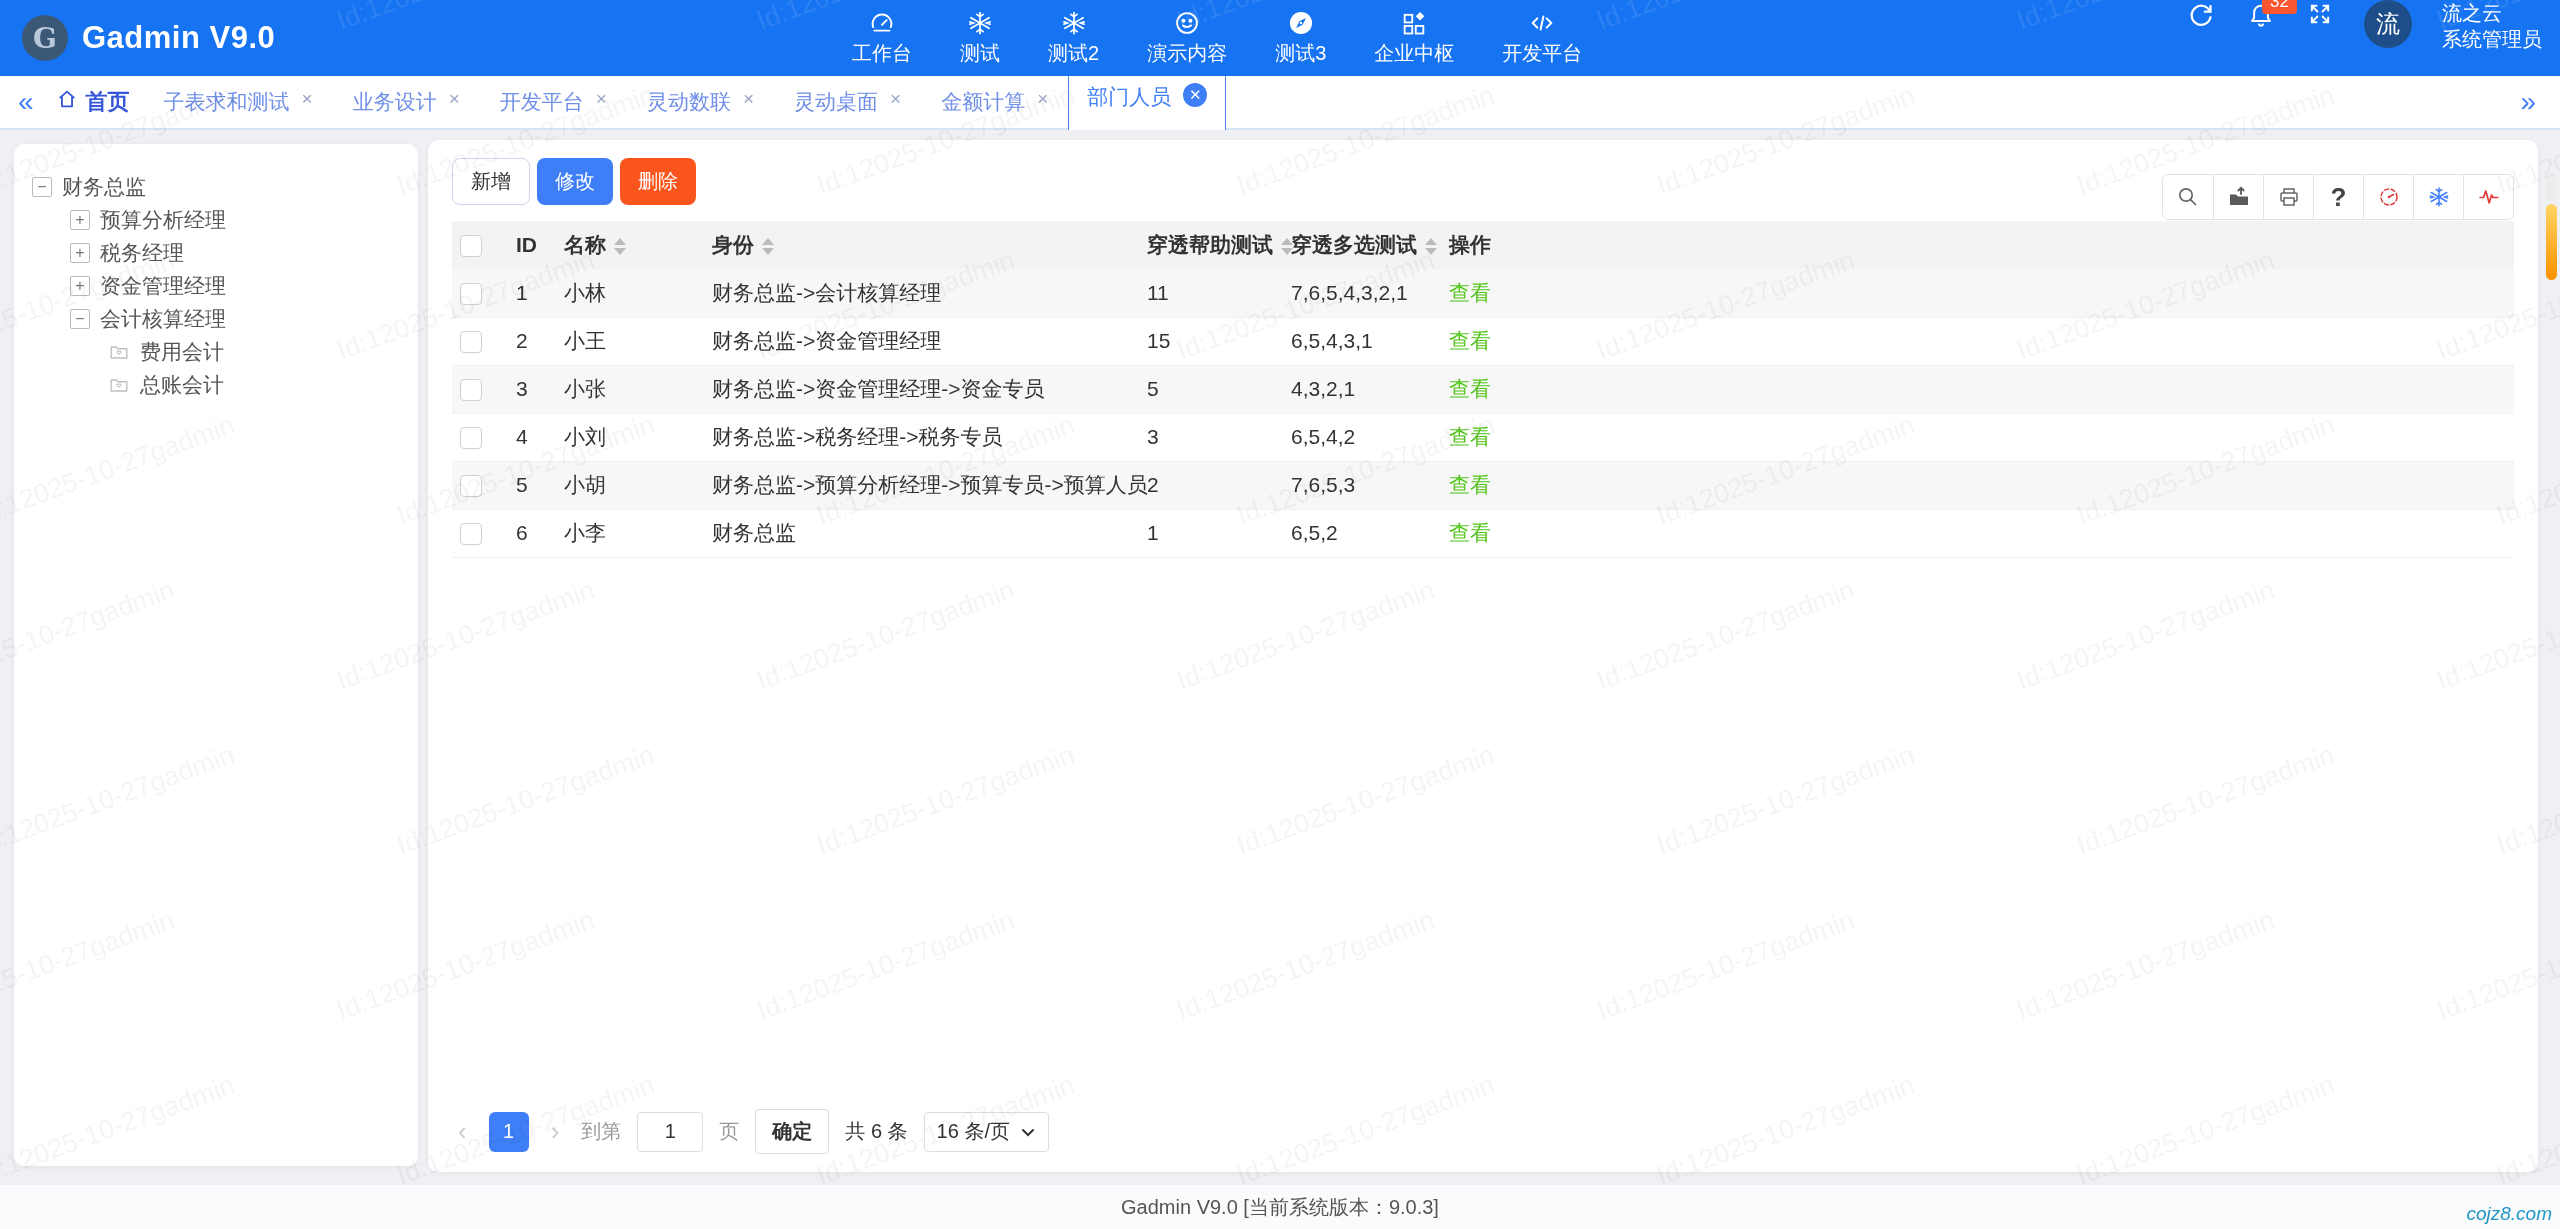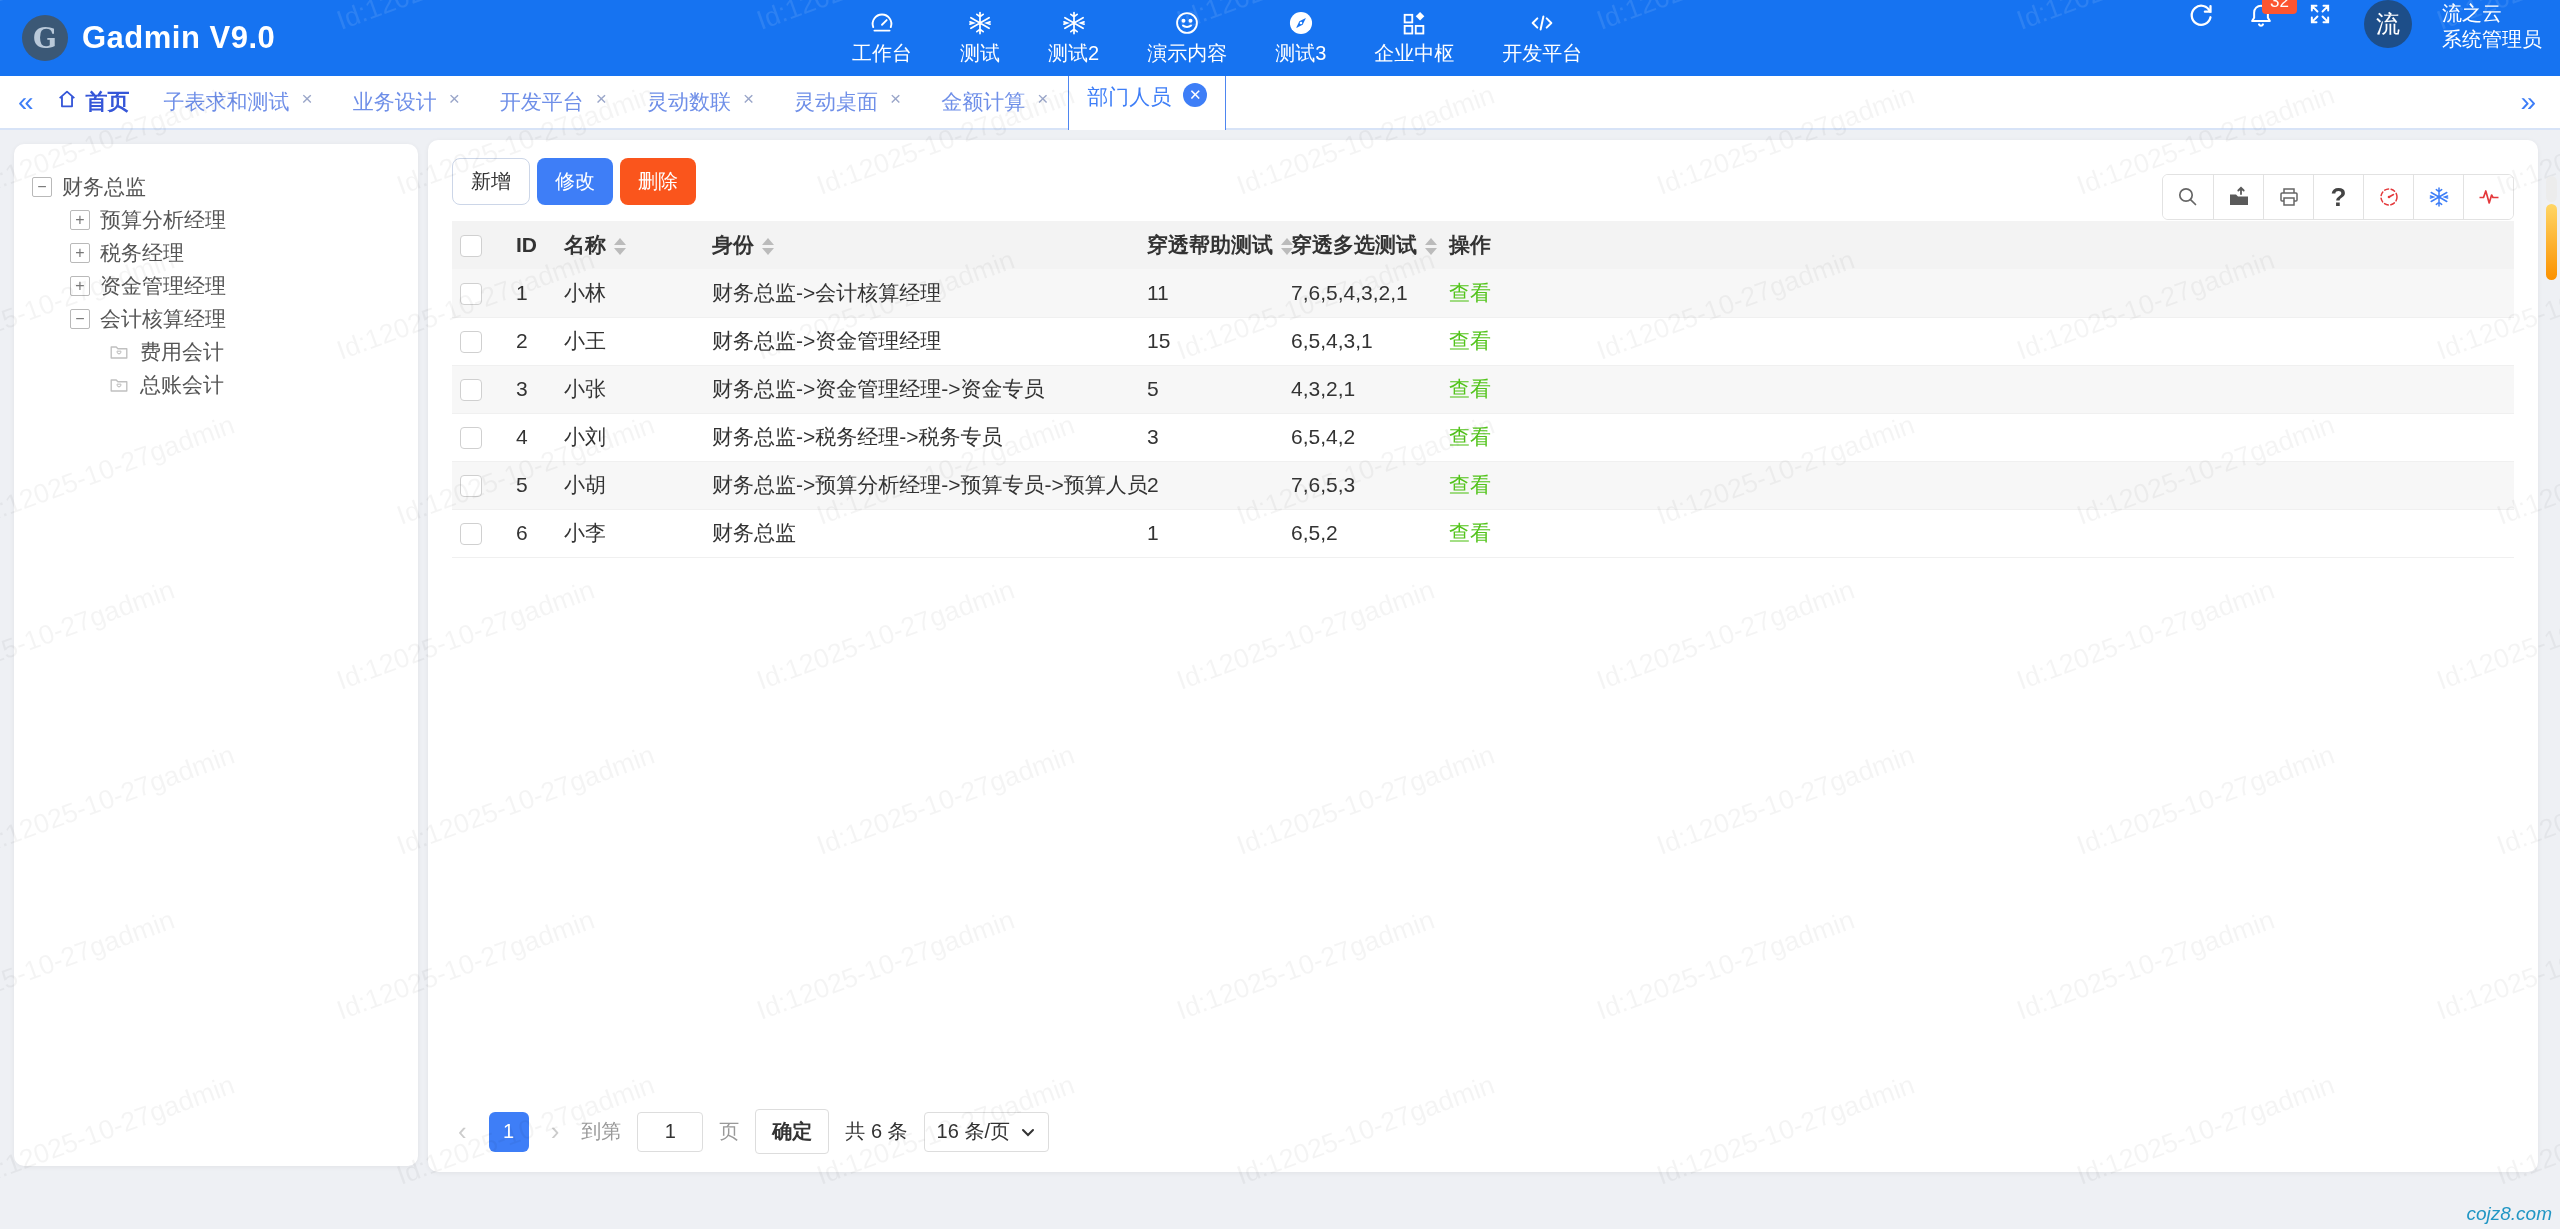--- a/index.html
+++ b/index.html
@@ -433,20 +433,23 @@
       <span class="pg-total">共 6 条</span>
       <span class="pg-select">
         <span>16 条/页</span>
         <svg width="16" height="16" viewBox="0 0 16 16" fill="none" stroke="#333" stroke-width="2" stroke-linecap="round">
             <path d="M3 6 L8 11 L13 6"></path>
           </svg>
       </span>
     </div>
   </div>
 
+  <div class="footer">
+    <span>Gadmin V9.0 [当前系统版本：9.0.3]</span>
+  </div>
   <span class="corner-wm">cojz8.com</span>
 
   <div class="sb-cap"></div>
   <div class="sb-thumb"></div>
 
   <div class="wm-layer" id="wm-page">
       <span style="position: absolute; left: -90px; top: -40px; transform: rotate(-20deg); font-size: 27px; white-space: nowrap; color: rgba(0, 0, 0, 0.043);">Id:12025-10-27gadmin</span>
       <span style="position: absolute; left: 330px; top: -40px; transform: rotate(-20deg); font-size: 27px; white-space: nowrap; color: rgba(0, 0, 0, 0.043);">Id:12025-10-27gadmin</span>
       <span style="position: absolute; left: 750px; top: -40px; transform: rotate(-20deg); font-size: 27px; white-space: nowrap; color: rgba(0, 0, 0, 0.043);">Id:12025-10-27gadmin</span>
       <span style="position: absolute; left: 1170px; top: -40px; transform: rotate(-20deg); font-size: 27px; white-space: nowrap; color: rgba(0, 0, 0, 0.043);">Id:12025-10-27gadmin</span>

